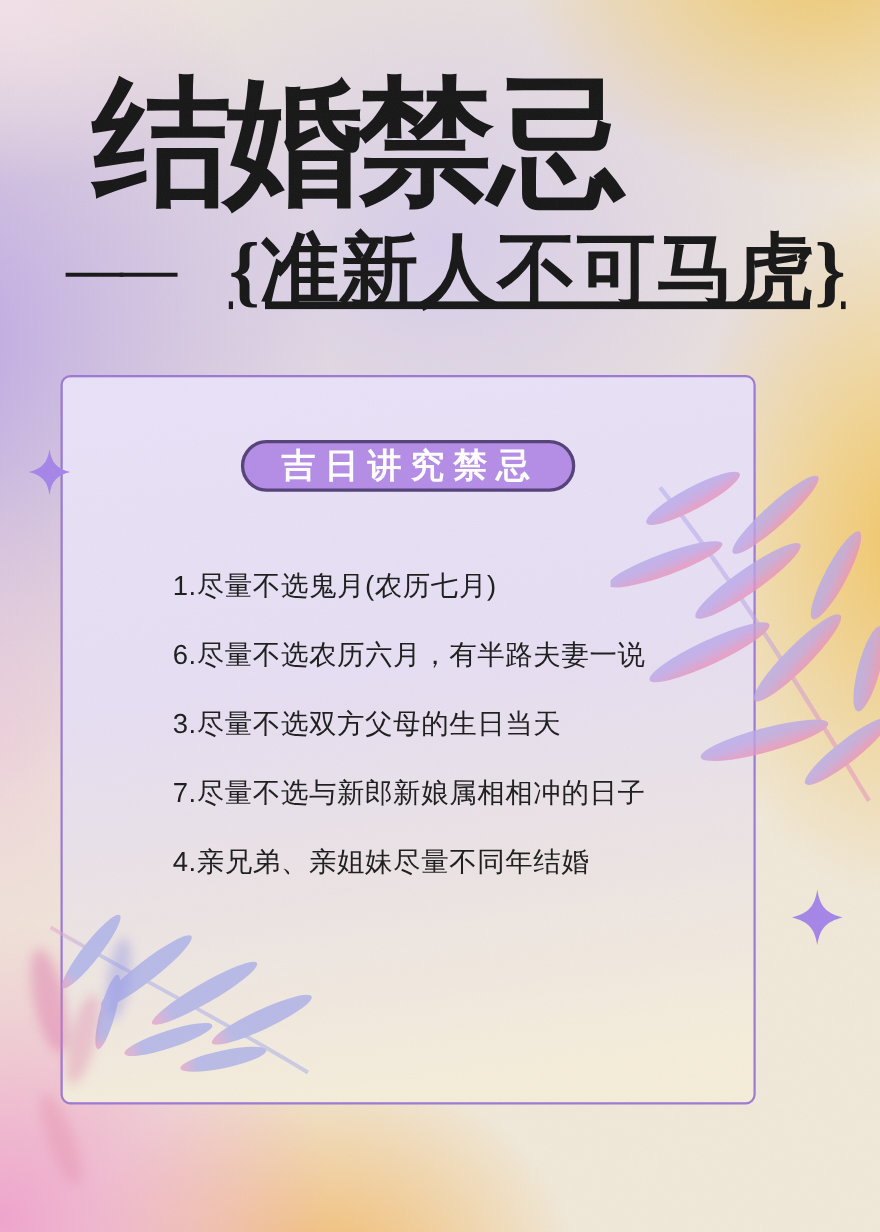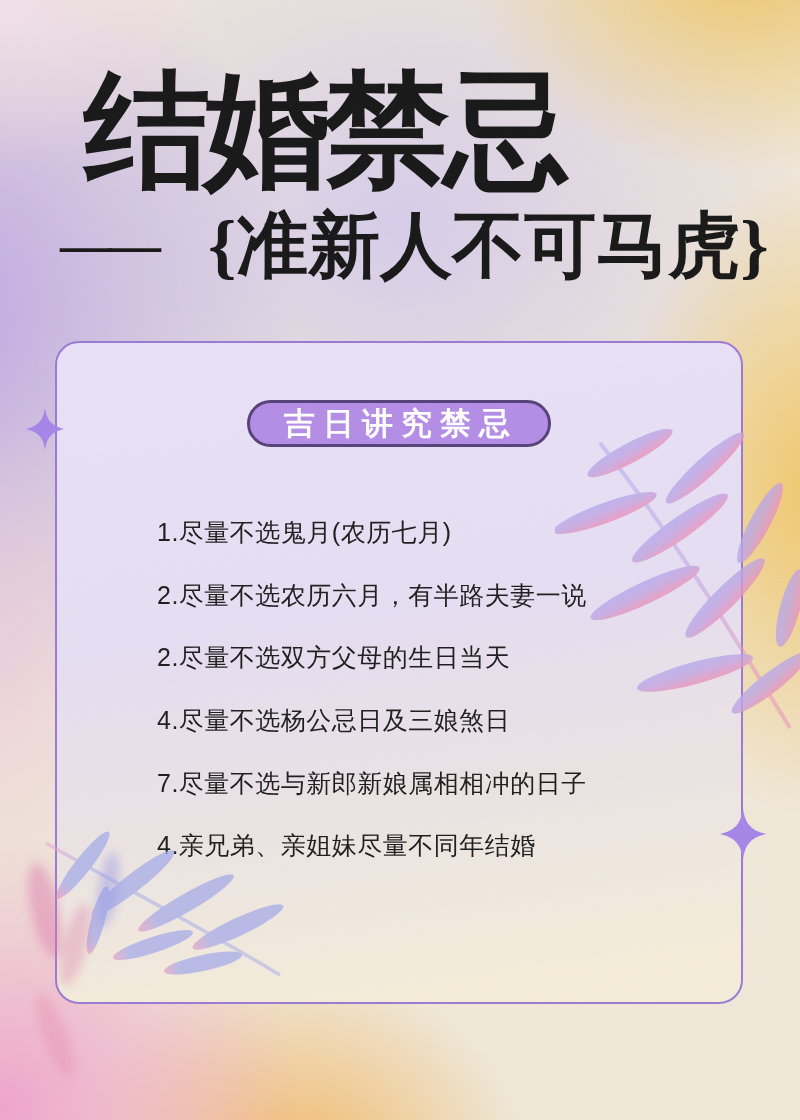--- a/index.html
+++ b/index.html
@@ -23,24 +23,24 @@
     font-family:"Liberation Serif","DejaVu Serif",serif;
     font-size:126px; font-weight:900; letter-spacing:-6px; line-height:1.08;
     color:var(--title-text,#161616); white-space:nowrap;margin-left:20px;
   }
   .subtitle-row{
     position:absolute; left:60px; top:204px; display:flex; align-items:center; gap:50px;
     color:var(--title-text,#161616);
     font-family:"Liberation Serif","DejaVu Serif",serif; white-space:nowrap;
   }
   .dash{ font-size:52px; font-weight:900; letter-spacing:-3px; line-height:1; }
-  .subtitle{ font-size:72px; font-weight:700; line-height:1.18; }
+  .subtitle{ font-size:72px; font-weight:700; line-height:1.18;text-decoration:underline; }
   .card{
-    position:absolute; left:55px; top:341px; width:688px; height:663px;
-    border:2px solid var(--card-border,#9b79d2); border-radius:24px;
+    position:absolute; left:55px; top:341px; width:632px; height:663px;
+    border:2px solid var(--card-border,#9b79d2); border-radius:9px;
     background:linear-gradient(172deg,#e9e1f8 4%,#e6def2 42%,#ebe3e4 66%,#f5edda 92%);
   }
   .badge{
     position:absolute; left:50%; transform:translateX(-50%); top:57px; height:47px;
     padding:0 30px; display:flex; align-items:center; justify-content:center;
     background:var(--badge-fill,#b48ce6); border:3px solid var(--badge-border,#544178);
     border-radius:24px; color:var(--badge-text,#ffffff);
     font-family:"Liberation Serif","DejaVu Serif",serif; font-weight:700;
     font-size:31px; letter-spacing:8px; text-indent:4px; white-space:nowrap;
   }
@@ -67,23 +67,22 @@
 
   <div class="subtitle-row">
     <span class="dash">——</span>
     <span class="subtitle">{准新人不可马虎}</span>
   </div>
 
   <section class="card">
     <div class="badge">吉日讲究禁忌</div>
     <ul class="taboo-list">
       <li>1.尽量不选鬼月(农历七月)</li>
-      <li>2.尽量不选农历六月，有半路夫妻一说</li>
-      <li>2.尽量不选双方父母的生日当天</li>
-      <li>4.尽量不选杨公忌日及三娘煞日</li>
+      <li>6.尽量不选农历六月，有半路夫妻一说</li>
+      <li>3.尽量不选双方父母的生日当天</li>
       <li>7.尽量不选与新郎新娘属相相冲的日子</li>
       <li>4.亲兄弟、亲姐妹尽量不同年结婚</li>
     </ul>
   </section>
 
   <svg class="deco frond-tr" viewBox="0 0 250 330" aria-hidden="true">
     <defs>
       <linearGradient id="gradTR" x1="0" y1="0" x2="0.25" y2="1">
         <stop offset="0" stop-color="#b2abf0"></stop>
         <stop offset="0.55" stop-color="#c1a4e2"></stop>

